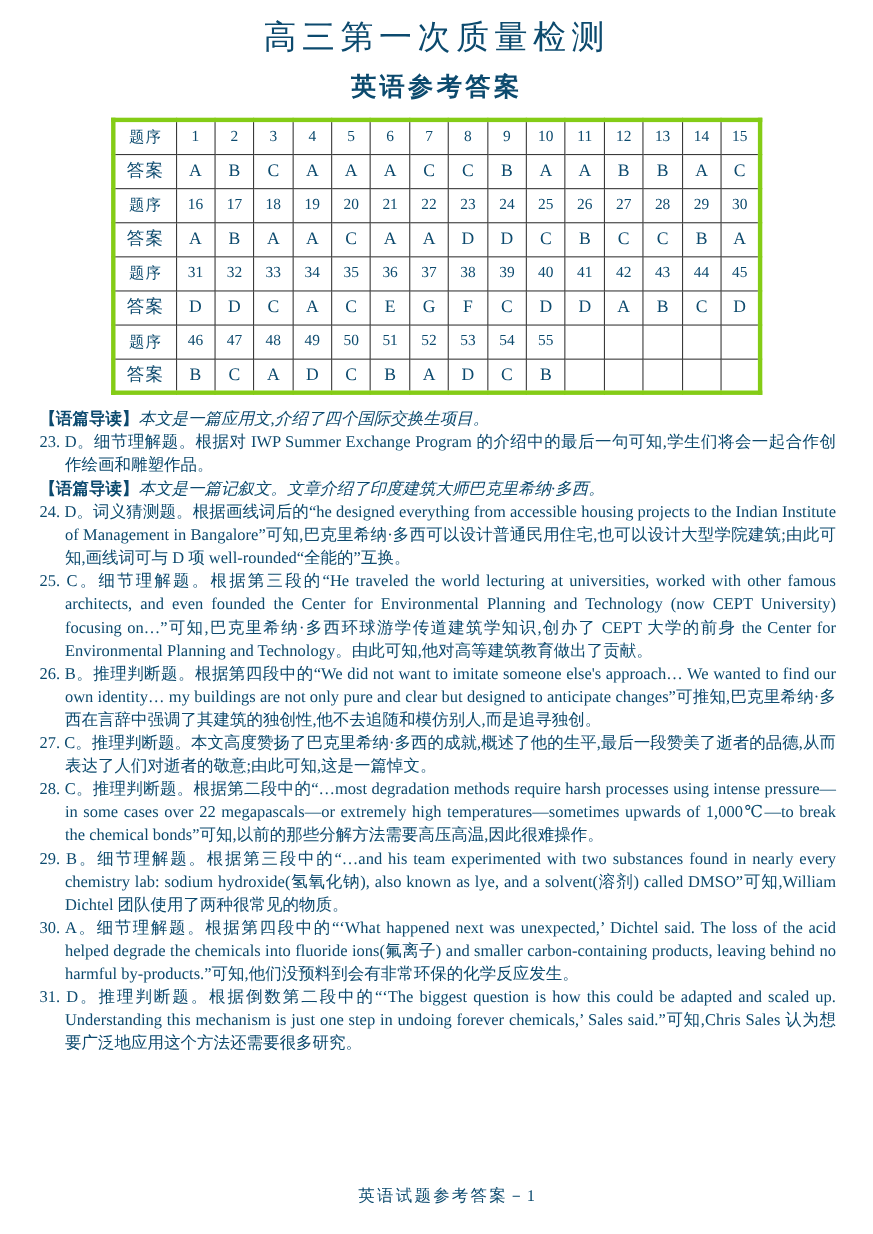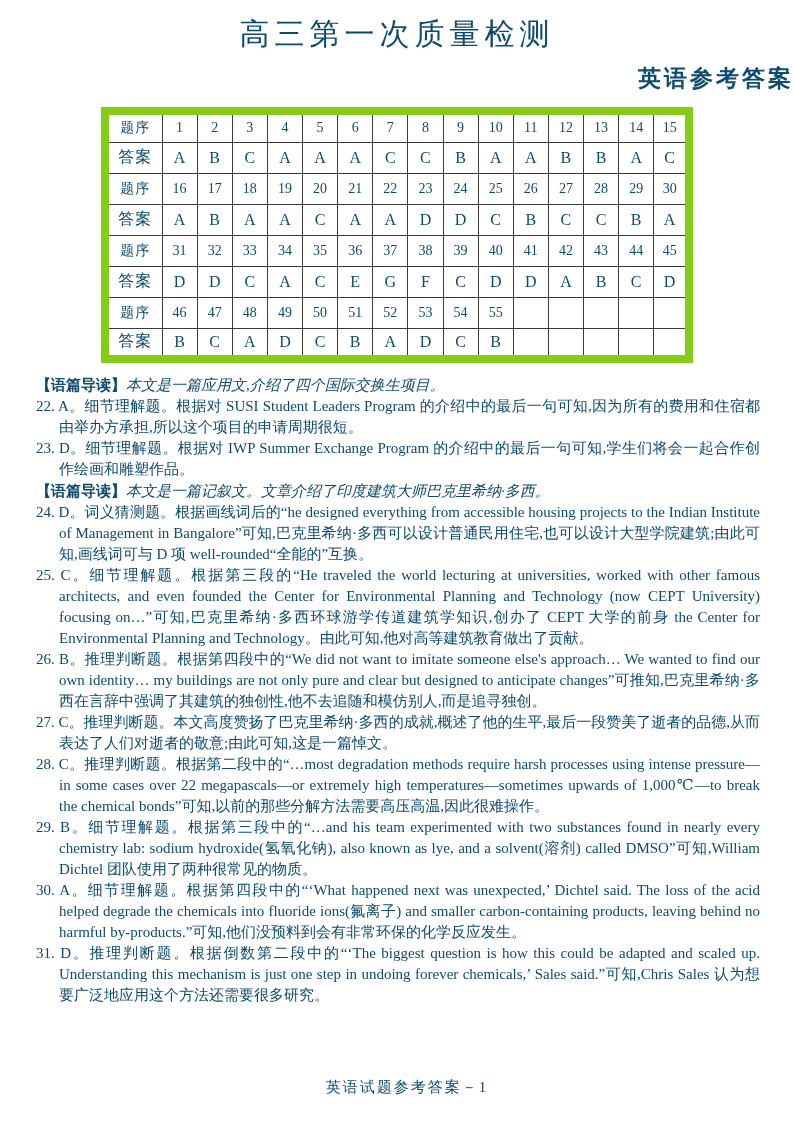--- a/index.html
+++ b/index.html
@@ -15,21 +15,21 @@
   }
   .doc-title {
     text-align:center;
     padding-top:14px;
     font-size:30px;
     font-weight:400;
     letter-spacing:5px;
     font-family:"Liberation Serif","DejaVu Serif",serif;
   }
   .doc-subtitle {
-    text-align:right;
+    text-align:center;
     margin-top:8px;
     font-size:23px;
     font-weight:700;
     letter-spacing:3px;
     font-family:"Liberation Sans","DejaVu Sans",sans-serif;
   }
   table.answers {
     margin:13px auto 0 auto;
     width:592px;
     border-collapse:collapse;
@@ -37,21 +37,21 @@
   }
   table.answers td {
     border:1px solid #3a3a3a;
     height:31px;
     text-align:center;
     vertical-align:middle;
     font-size:14px;
     overflow:hidden;
     white-space:nowrap;
   }
-  table.answers { border:8px solid #84cc16; }
+  table.answers { border:4px solid #84cc16; }
   table.answers td.row-label { width:57px; font-size:14px; letter-spacing:1px; }
   table.answers tr.answer-row td { font-size:16px; }
   .content {
     margin:11px 38px 0 36px;
     width:724px;
   }
   .content p {
     font-size:15px;
     line-height:21px;
     text-align:justify;
@@ -232,21 +232,20 @@
           <td></td>
           <td></td>
           <td></td>
         </tr>
       </tbody>
   </table>
 
   <div class="content">
 
     <p class="intro"><span class="intro-label">【语篇导读】</span><span class="intro-text">本文是一篇应用文,介绍了四个国际交换生项目。</span></p>
-    <p class="item"><span>22. A。细节理解题。</span><span>根据对 SUSI Student Leaders Program 的介绍中的最后一句可知,因为所有的费用和住宿都由举办方承担,所以这个项目的申请周期很短。</span></p>
     <p class="item"><span>23. D。细节理解题。</span><span>根据对 IWP Summer Exchange Program 的介绍中的最后一句可知,学生们将会一起合作创作绘画和雕塑作品。</span></p>
 
     <p class="intro"><span class="intro-label">【语篇导读】</span><span class="intro-text">本文是一篇记叙文。文章介绍了印度建筑大师巴克里希纳·多西。</span></p>
     <p class="item"><span>24. D。词义猜测题。</span><span>根据画线词后的“he designed everything from accessible housing projects to the Indian Institute of Management in Bangalore”可知,巴克里希纳·多西可以设计普通民用住宅,也可以设计大型学院建筑;由此可知,画线词可与 D 项 well-rounded“全能的”互换。</span></p>
     <p class="item"><span>25. C。细节理解题。</span><span>根据第三段的“He traveled the world lecturing at universities, worked with other famous architects, and even founded the Center for Environmental Planning and Technology (now CEPT University) focusing on…”可知,巴克里希纳·多西环球游学传道建筑学知识,创办了 CEPT 大学的前身 the Center for Environmental Planning and Technology。由此可知,他对高等建筑教育做出了贡献。</span></p>
     <p class="item"><span>26. B。推理判断题。</span><span>根据第四段中的“We did not want to imitate someone else's approach… We wanted to find our own identity… my buildings are not only pure and clear but designed to anticipate changes”可推知,巴克里希纳·多西在言辞中强调了其建筑的独创性,他不去追随和模仿别人,而是追寻独创。</span></p>
     <p class="item"><span>27. C。推理判断题。</span><span>本文高度赞扬了巴克里希纳·多西的成就,概述了他的生平,最后一段赞美了逝者的品德,从而表达了人们对逝者的敬意;由此可知,这是一篇悼文。</span></p>
 
     <p class="item"><span>28. C。推理判断题。</span><span>根据第二段中的“…most degradation methods require harsh processes using intense pressure—in some cases over 22 megapascals—or extremely high temperatures—sometimes upwards of 1,000℃—to break the chemical bonds”可知,以前的那些分解方法需要高压高温,因此很难操作。</span></p>
     <p class="item"><span>29. B。细节理解题。</span><span>根据第三段中的“…and his team experimented with two substances found in nearly every chemistry lab: sodium hydroxide(氢氧化钠), also known as lye, and a solvent(溶剂) called DMSO”可知,William Dichtel 团队使用了两种很常见的物质。</span></p>

